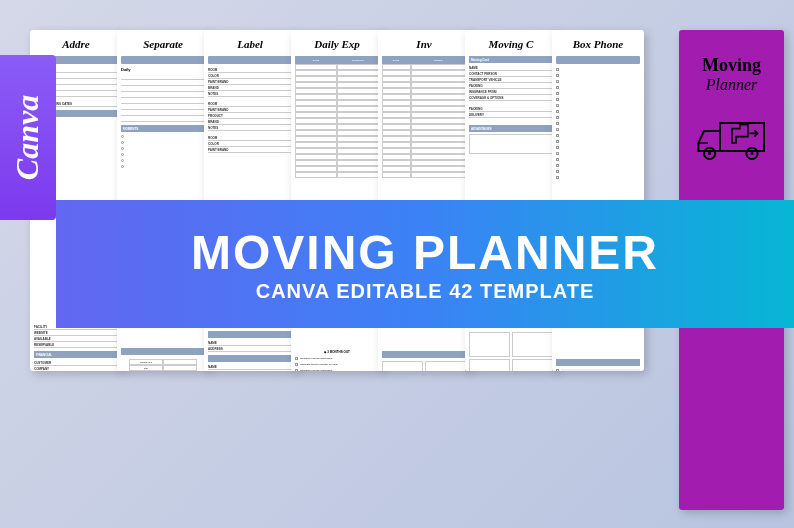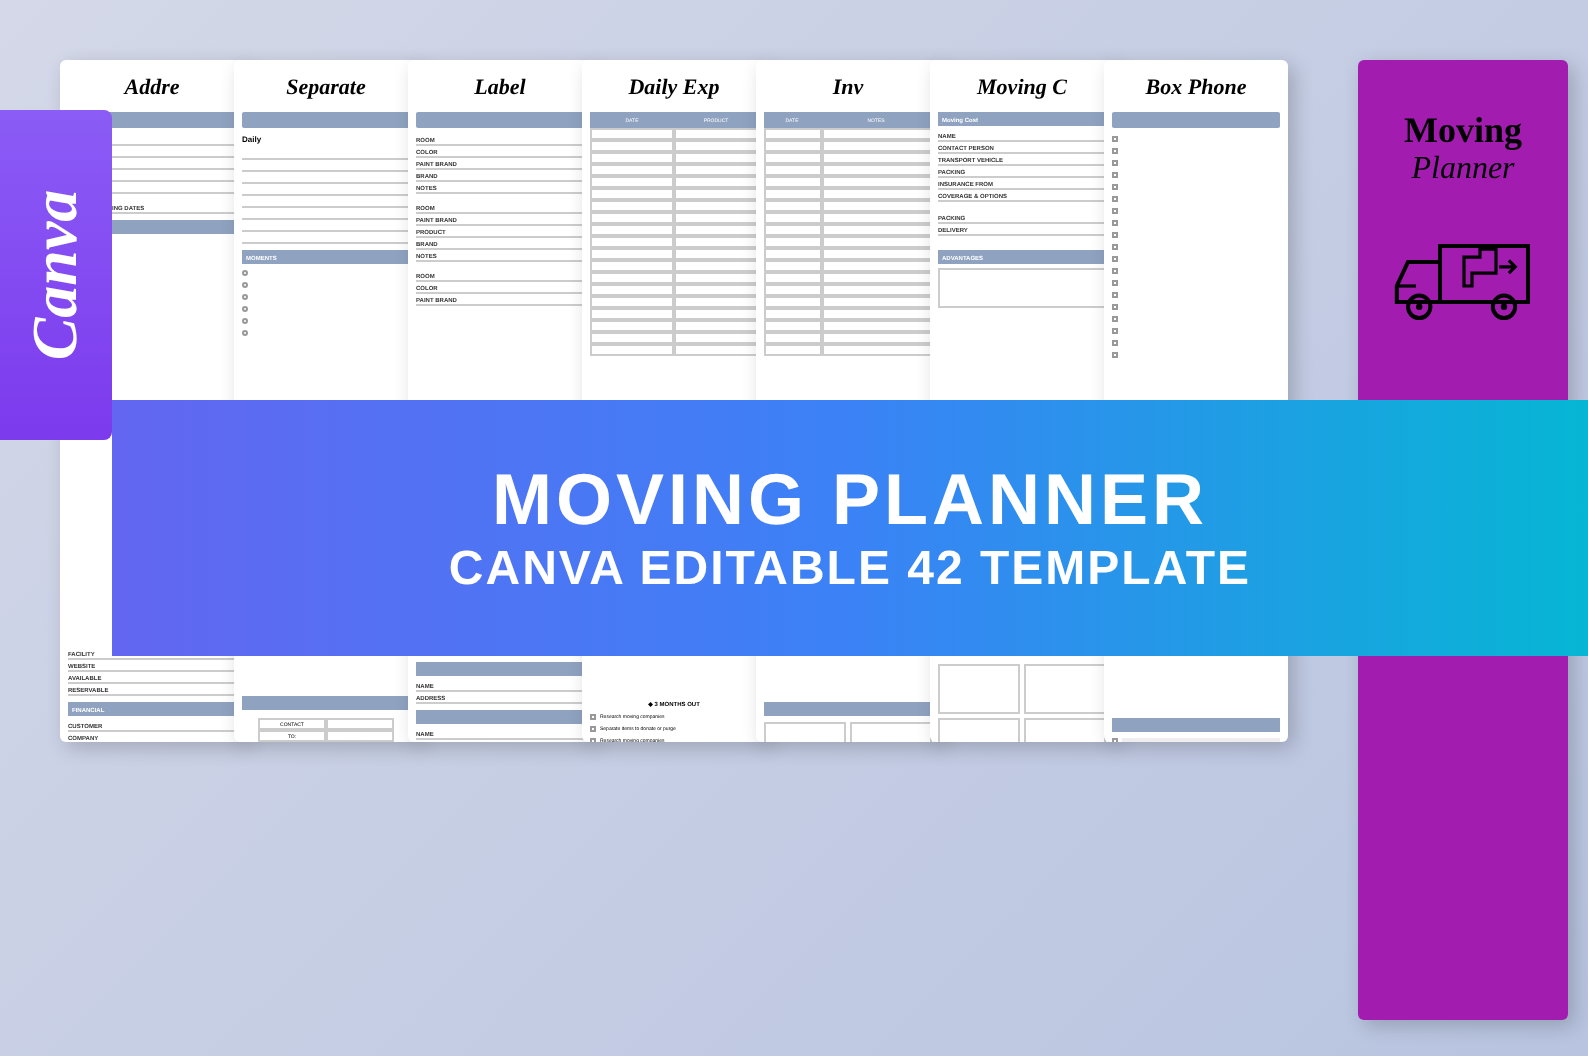--- a/index.html
+++ b/index.html
@@ -144,28 +144,28 @@
       height: 128px;
       background: linear-gradient(90deg, #6366f1 0%, #3b82f6 50%, #06b6d4 100%);
       display: flex;
       flex-direction: column;
       align-items: center;
       justify-content: center;
       z-index: 5;
     }
     .banner-title {
       color: white;
-      font-size: 36px;
+      font-size: 48px;
       font-weight: 900;
       letter-spacing: 2px;
       font-family: Arial, sans-serif;
     }
     .banner-subtitle {
       color: white;
-      font-size: 24px;
+      font-size: 20px;
       font-weight: 700;
       letter-spacing: 1px;
       font-family: Arial, sans-serif;
     }
     .brand-card {
       position: absolute;
       top: 30px;
       right: 10px;
       width: 105px;
       height: 480px;

